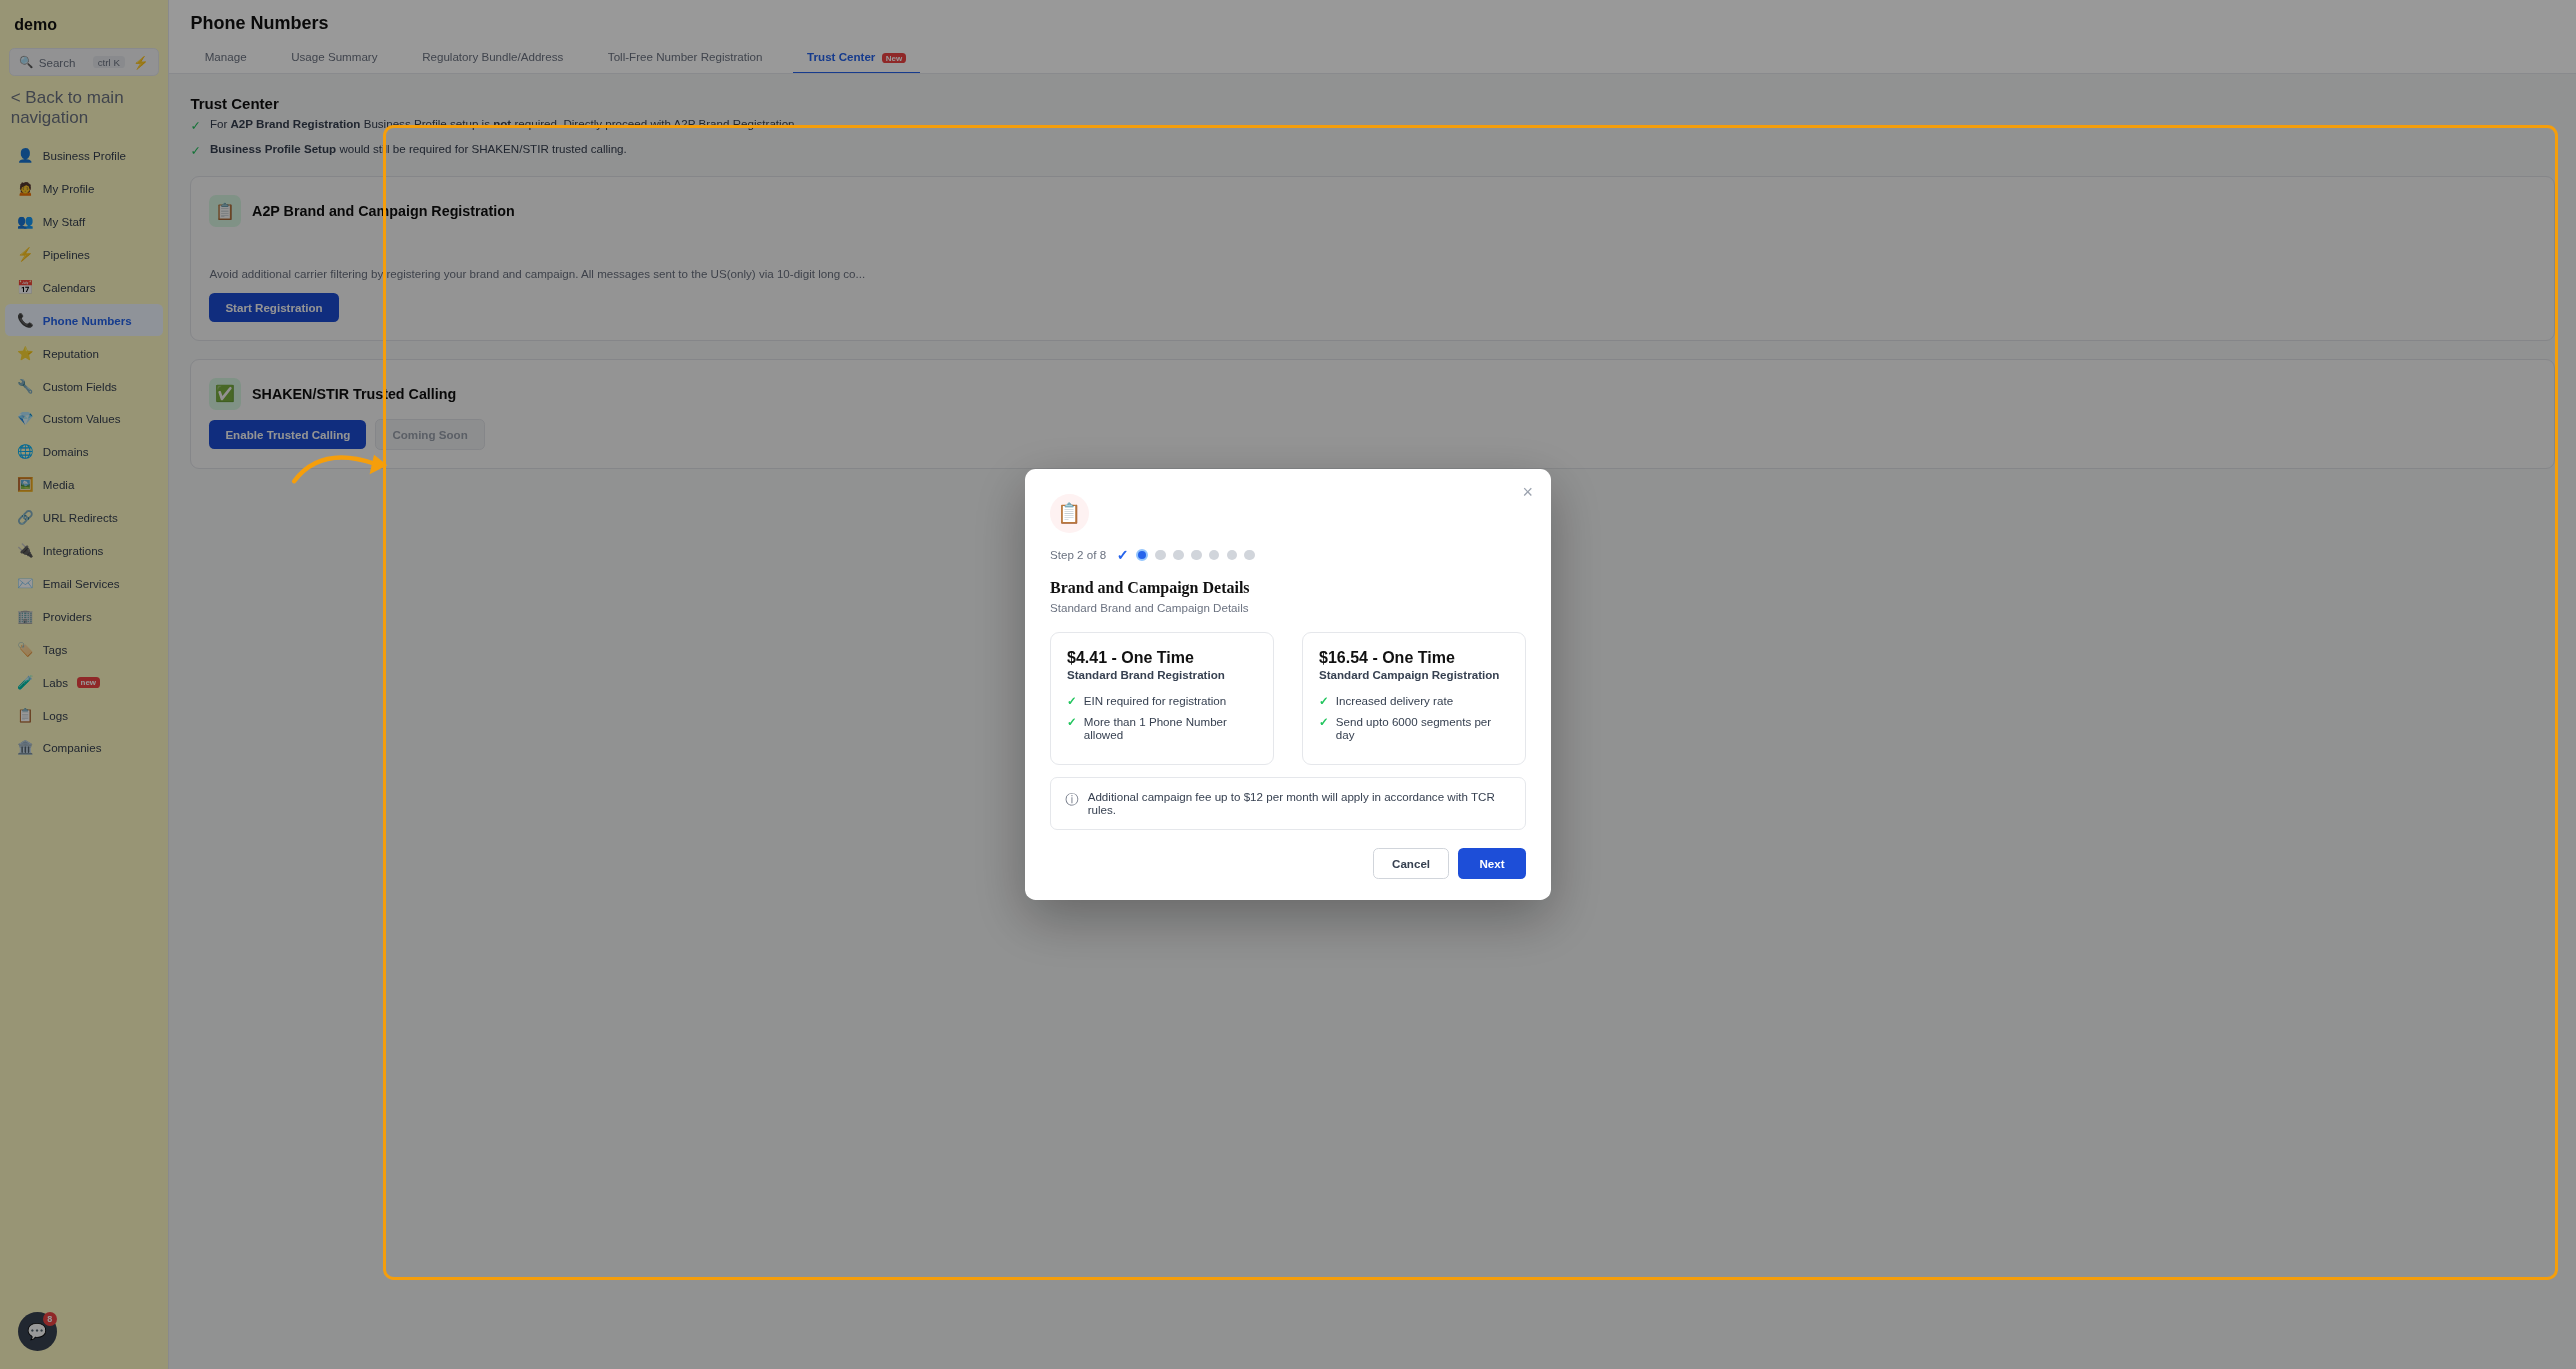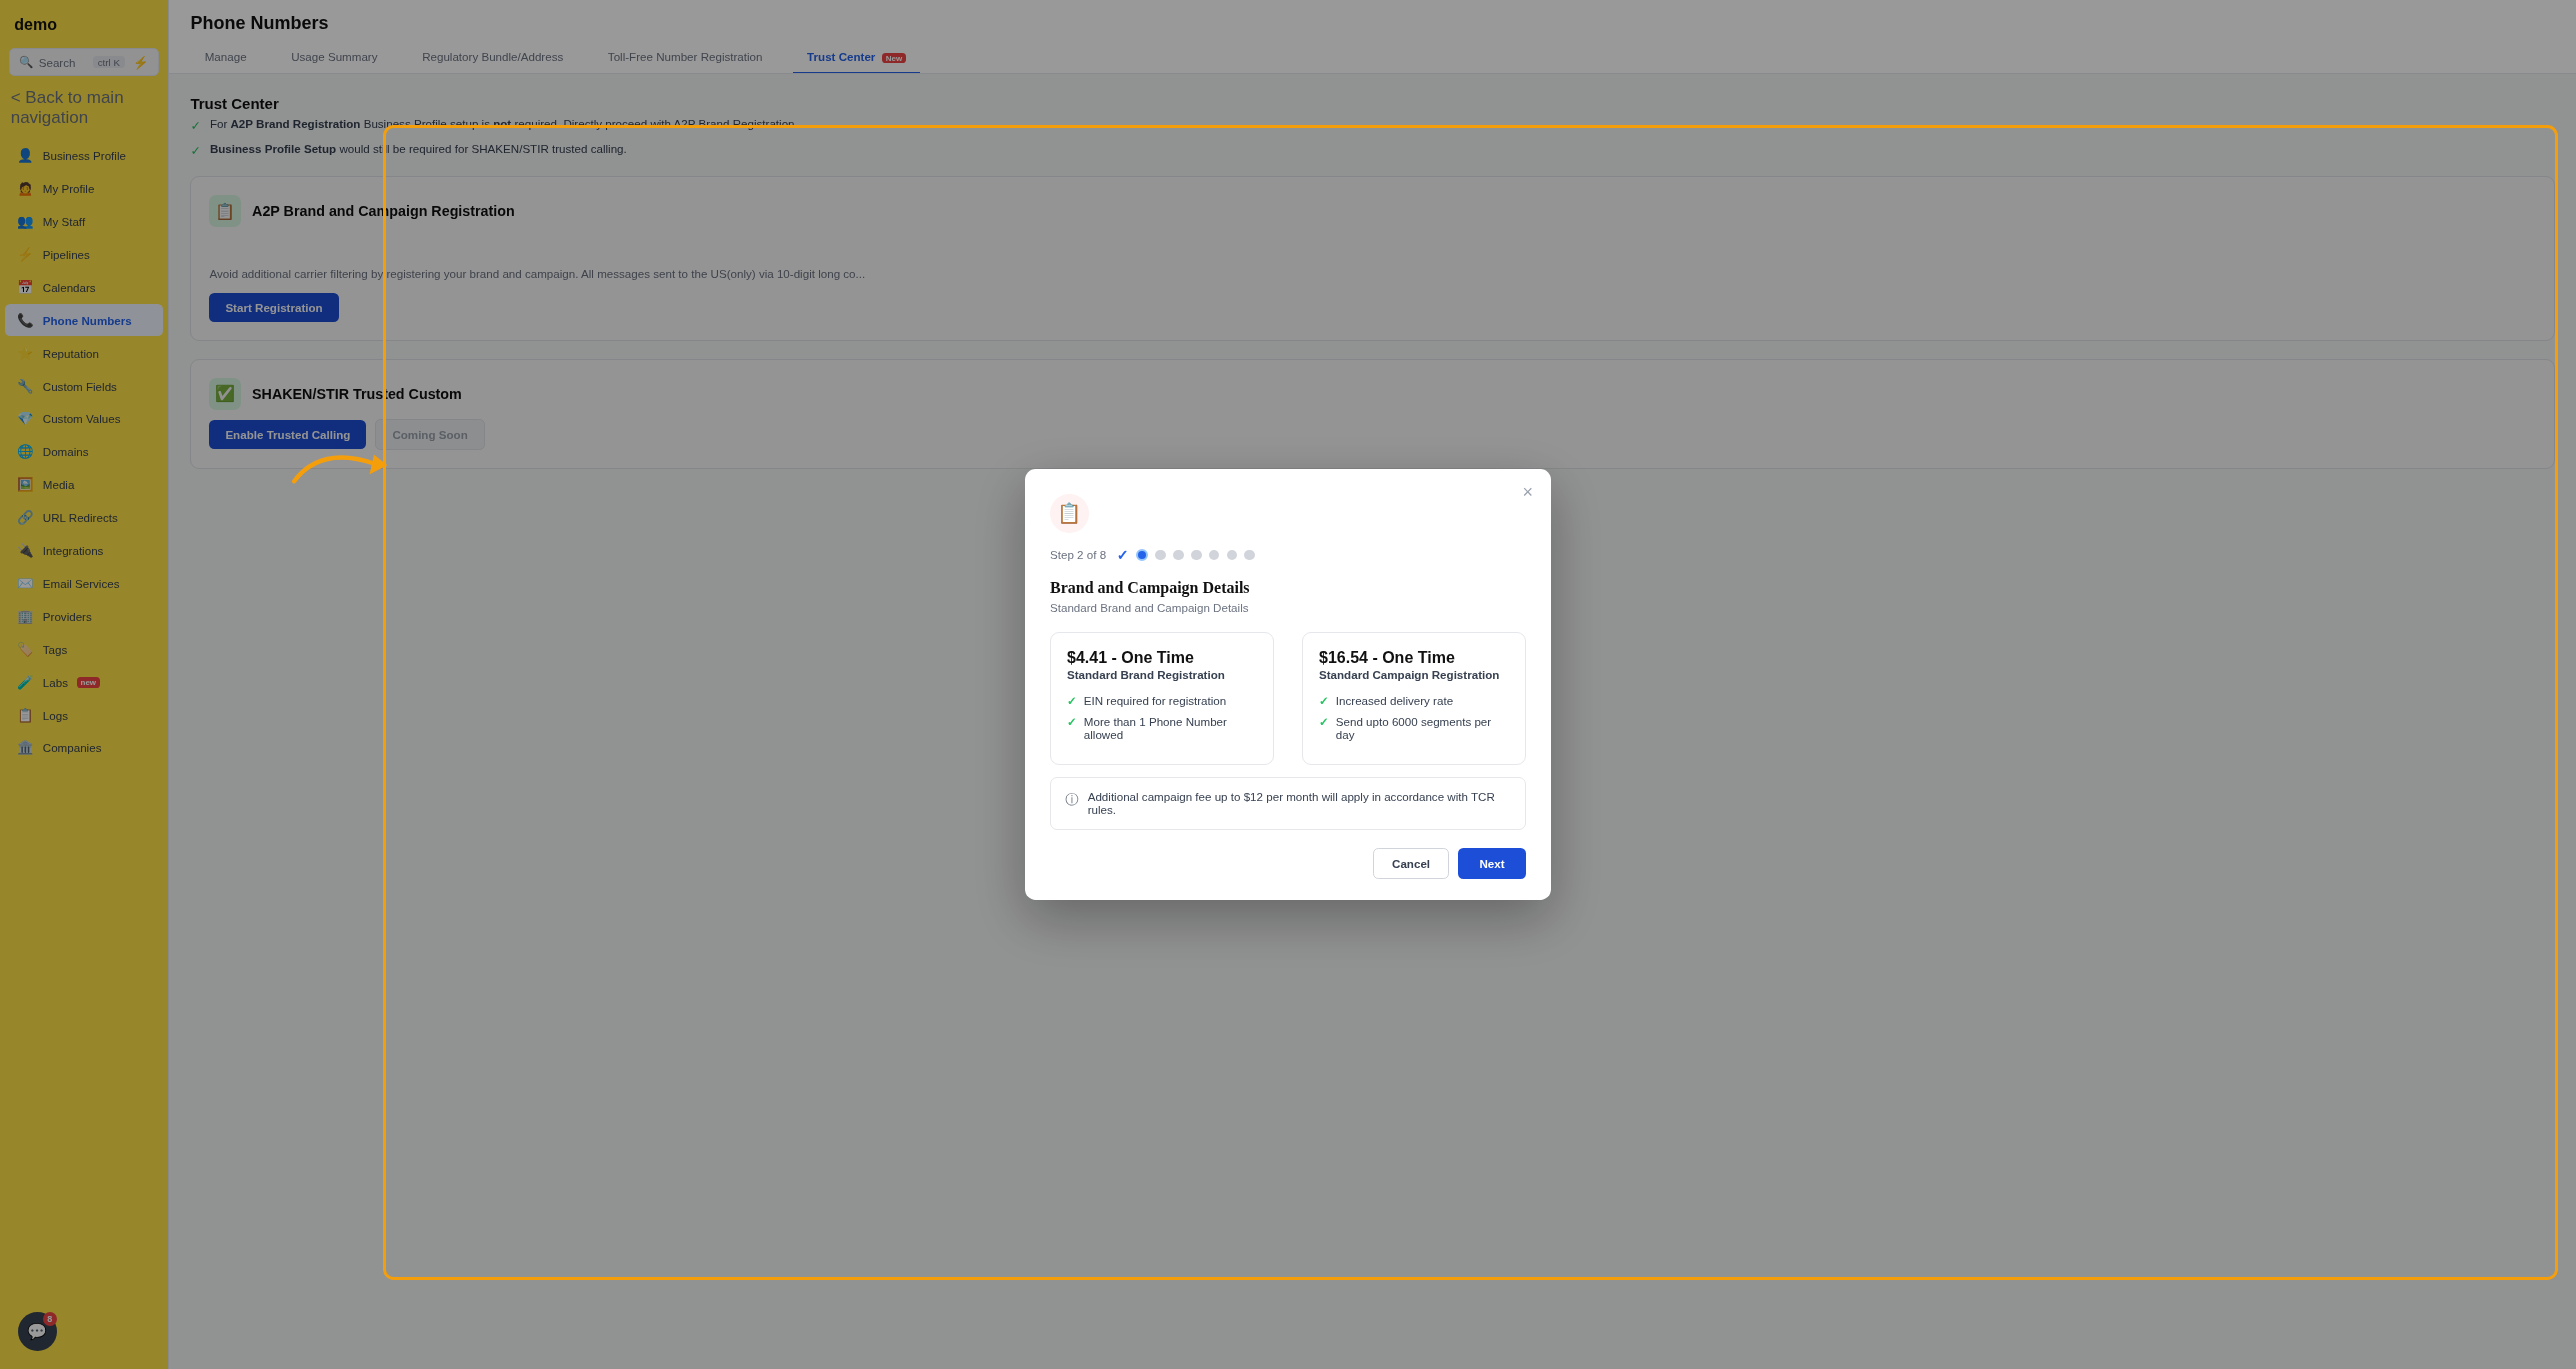--- a/index.html
+++ b/index.html
@@ -1,21 +1,21 @@
 <!DOCTYPE html>
 <html style="font-size:14.3px"><head>
   <meta charset="utf-8">
   <style>
     * { box-sizing: border-box; margin: 0; padding: 0; }
     body { font-family: -apple-system, BlinkMacSystemFont, 'Segoe UI', sans-serif; background: #f3f4f6; display: flex; height: 100vh; overflow: hidden; }
 
     
     .sidebar {
       width: 169px;
-      background: #fde047;
+      background: #fef9c3;
       border-right: 0.9px solid #e5e7eb;
       display: flex;
       flex-direction: column;
       flex-shrink: 0;
       height: 100vh;
       overflow-y: auto;
     }
     .sidebar-logo {
       padding: 16px 14.3px 9px;
       font-size: 16px;
@@ -503,21 +503,21 @@
         <div class="section-icon green">📋</div>
         <div class="section-card-title">A2P Brand and Campaign Registration</div>
       </div>
       <div class="section-card-desc">Avoid additional carrier filtering by registering your brand and campaign. All messages sent to the US(only) via 10-digit long co...</div>
       <button class="btn-primary">Start Registration</button>
     </div>
 
     <div class="section-card">
       <div class="section-card-header">
         <div class="section-icon green">✅</div>
-        <div class="section-card-title">SHAKEN/STIR Trusted Custom</div>
+        <div class="section-card-title">SHAKEN/STIR Trusted Calling</div>
       </div>
       <div style="display:flex; gap:9px; align-items:center;">
         <button class="btn-primary">Enable Trusted Calling</button>
         <button class="btn-coming-soon">Coming Soon</button>
       </div>
     </div>
   </div>
 </div>
 
 <div class="yellow-border"></div>

